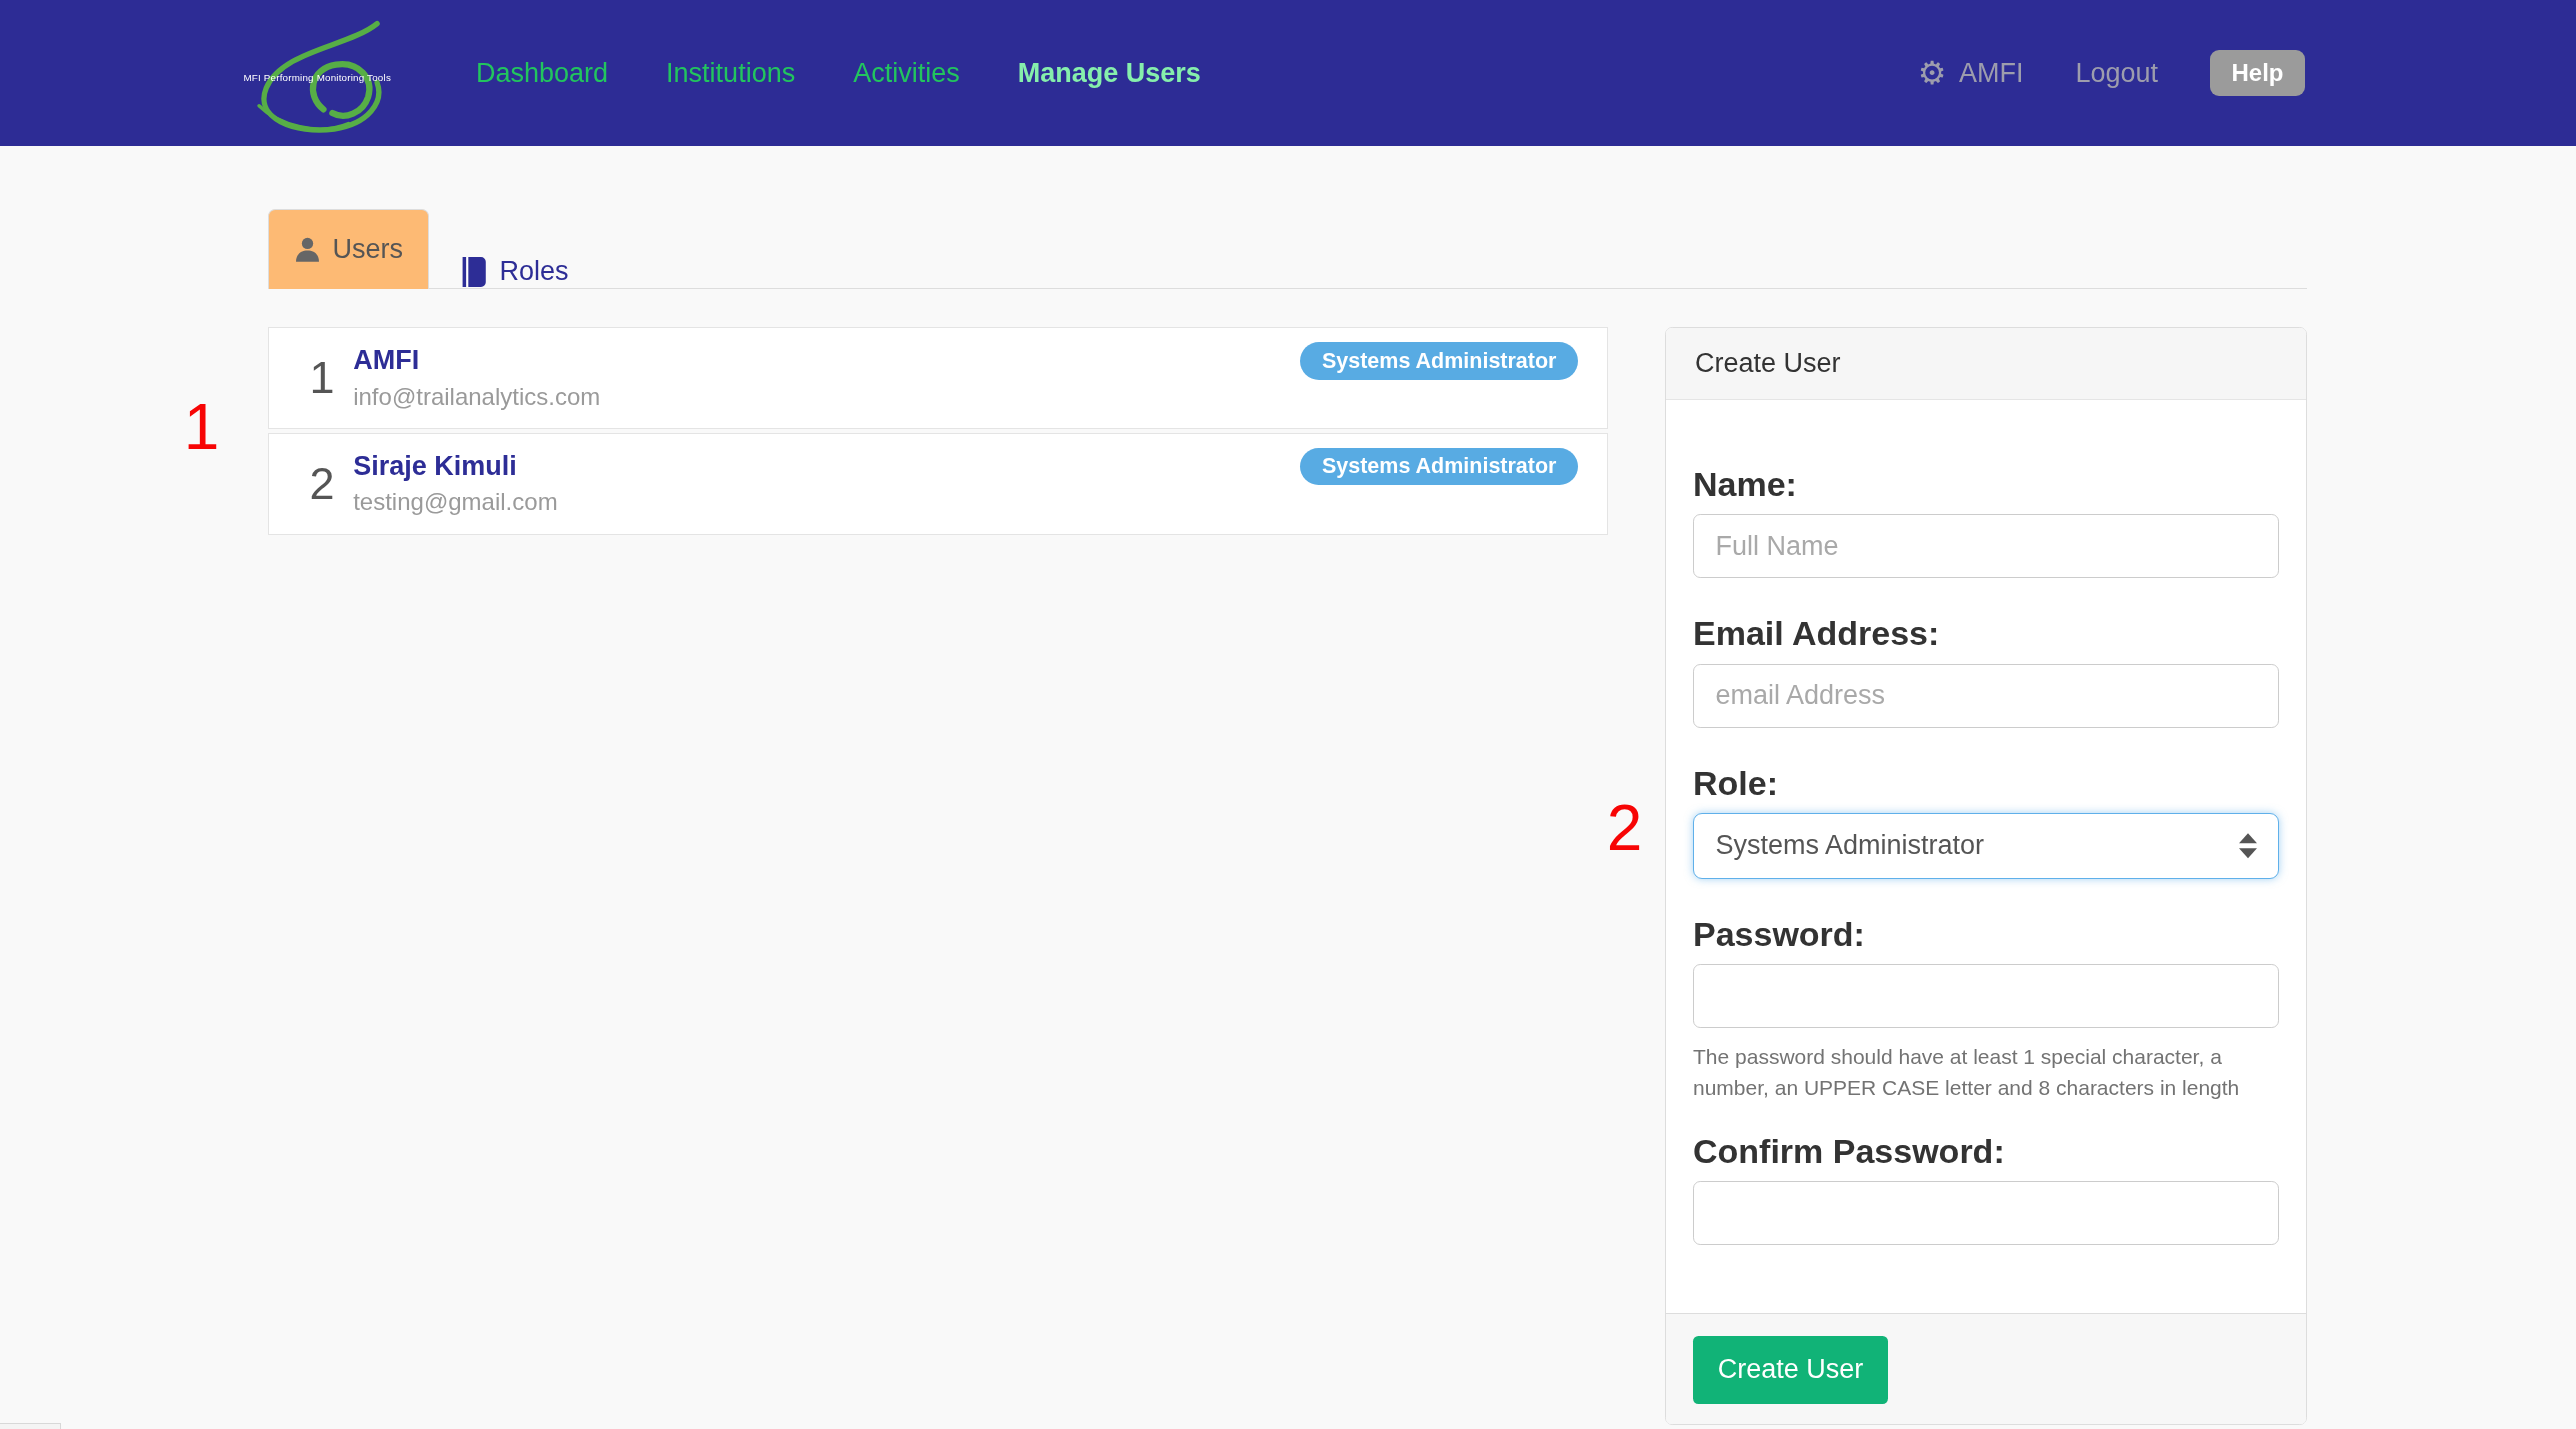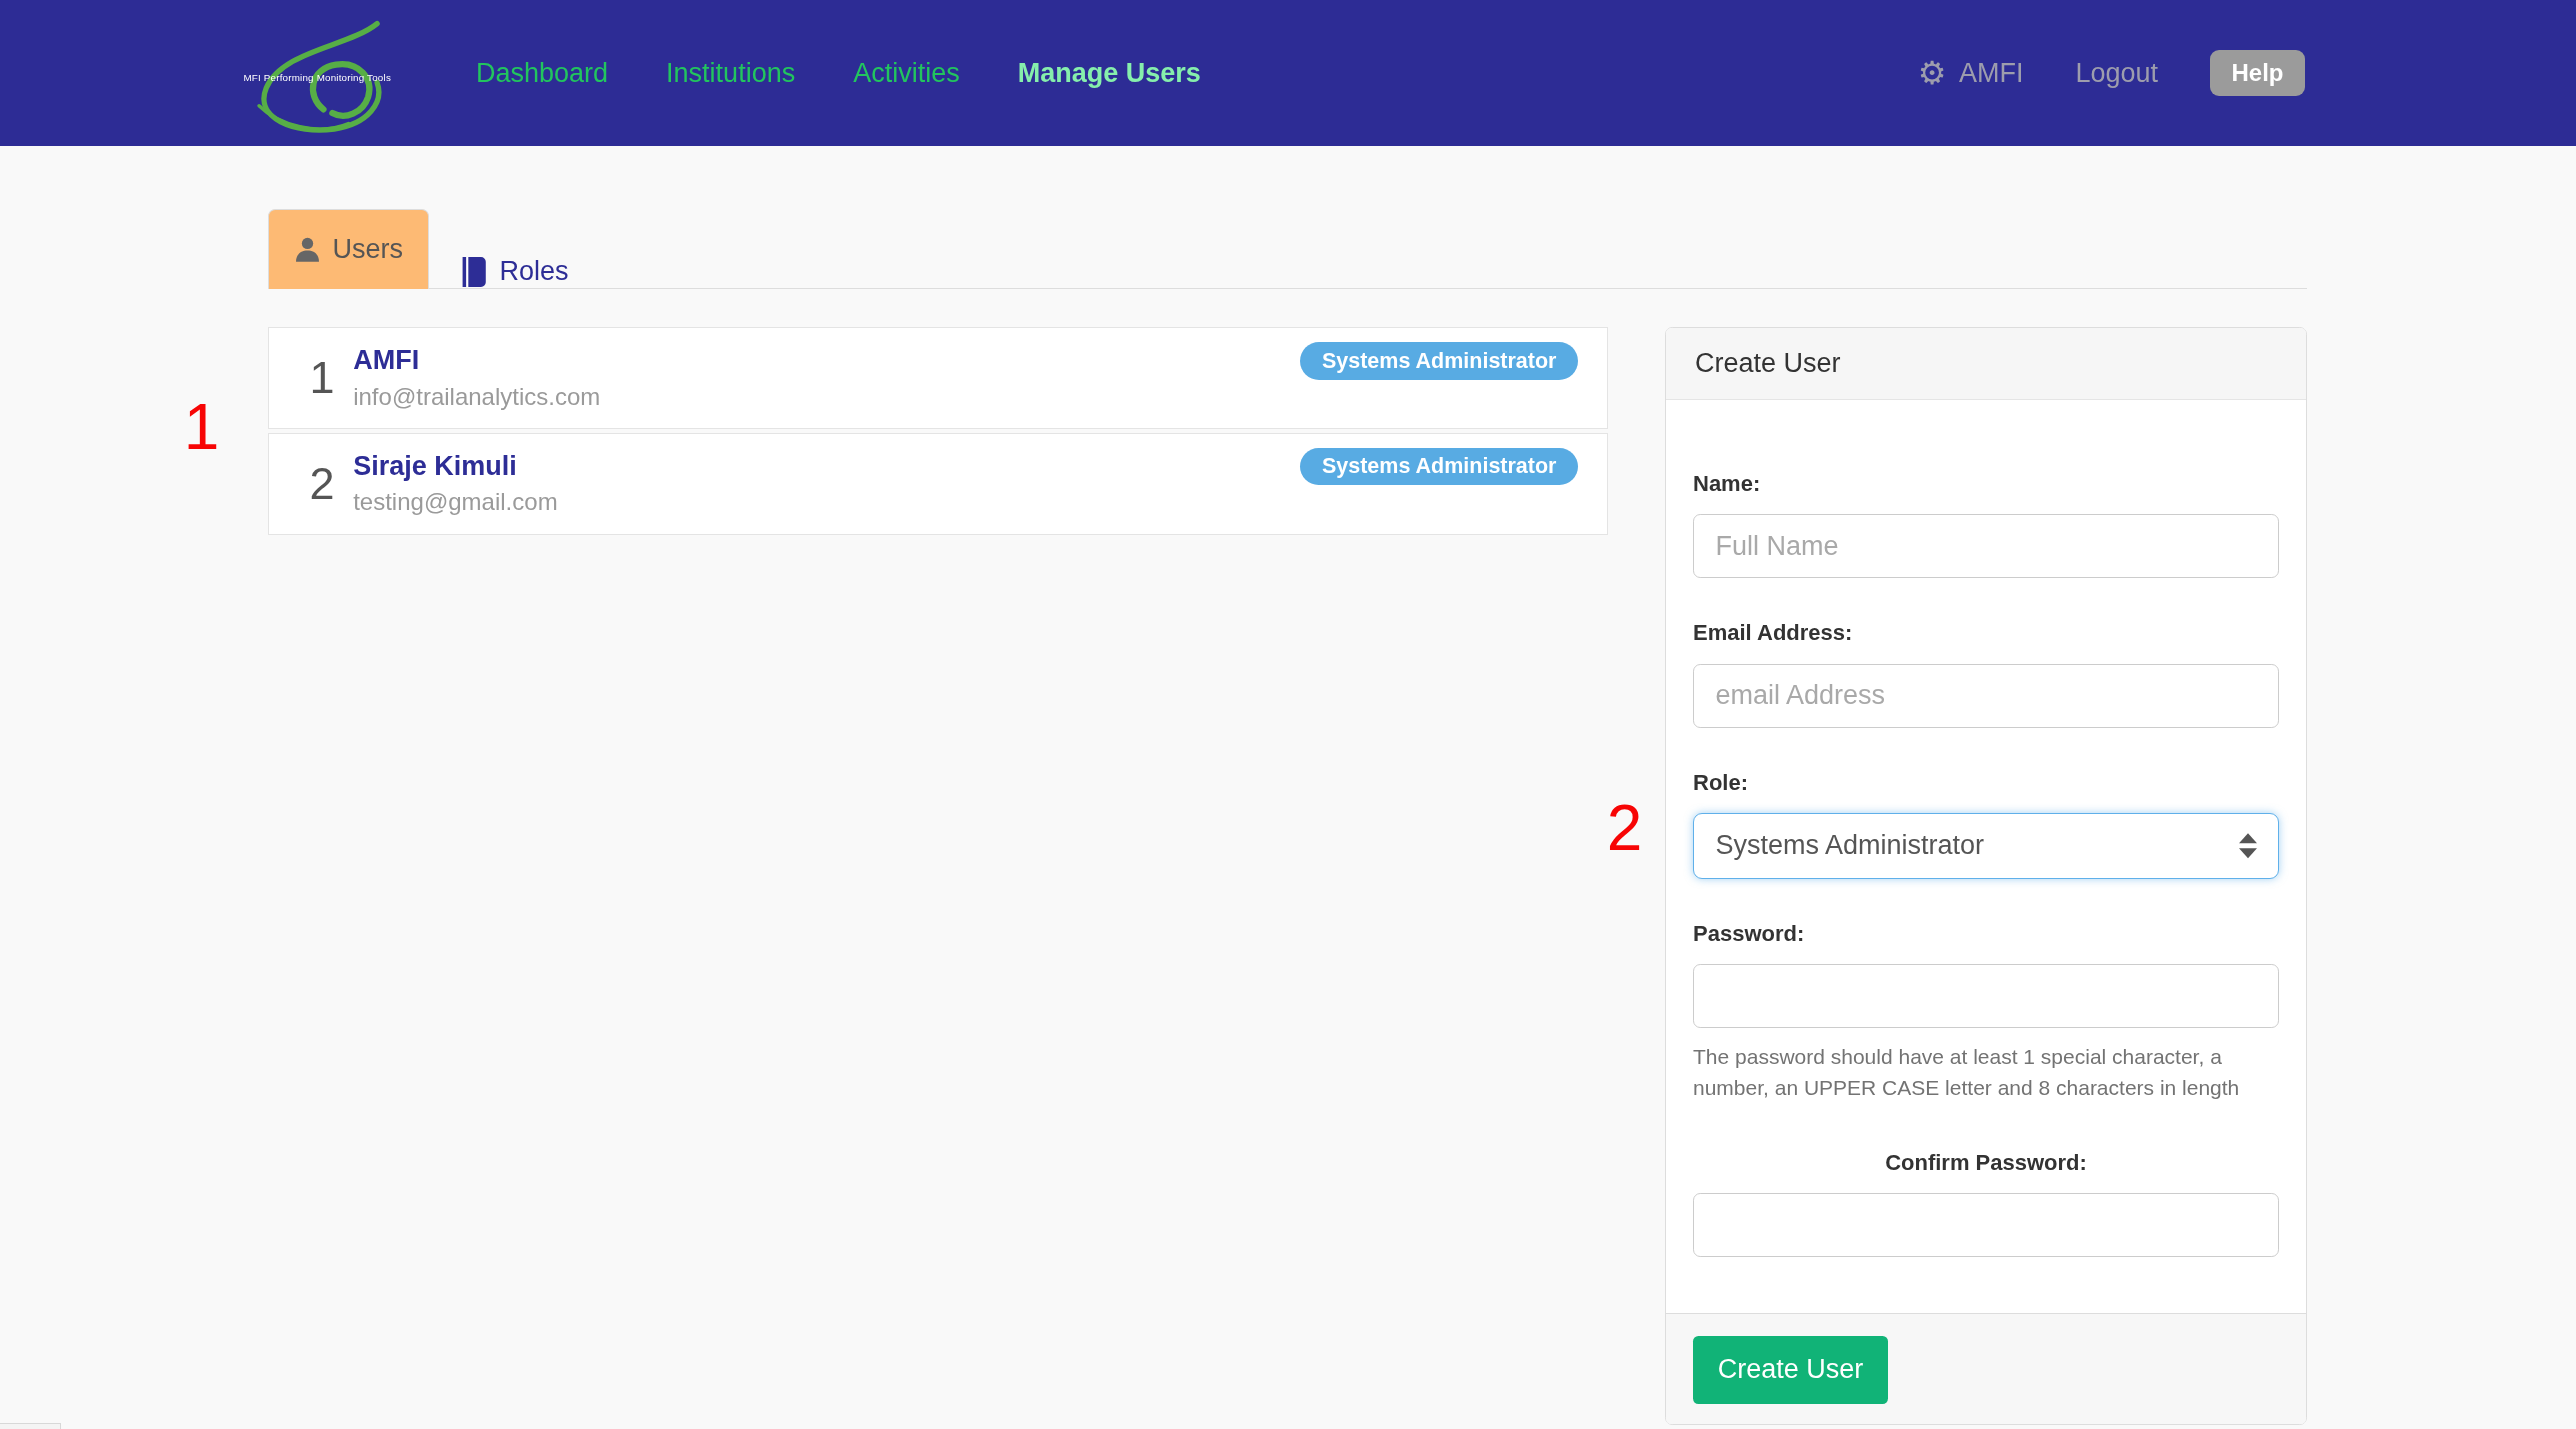--- a/index.html
+++ b/index.html
@@ -105,21 +105,21 @@
   }
   .panel-header {
     height:72px; flex:0 0 auto; background:#f6f6f6;
     border-bottom:1.8px solid #e5e5e5; border-radius:5.4px 5.4px 0 0;
     display:flex; align-items:center; padding-left:29px;
     font-size:27px; color:#333;
   }
   .panel-body { flex:1 1 auto; padding:27px 27px 0 27px; }
   .form { margin-top:41px; }
   .field-label {
-    display:block; font-size:22px; font-weight:bold; color:#333;
+    display:block; font-size:34px; font-weight:bold; color:#333;
     margin-bottom:14.3px; line-height:32px;
   }
   .text-input {
     display:block; width:100%; height:64px;
     border:1.8px solid #ccc; border-radius:7.2px; background:#fff;
     font-size:27px; color:#555; padding:0 21.5px; outline:none;
     font-family:"Liberation Sans", sans-serif;
     margin-bottom:39px;
   }
   .text-input::placeholder { color:#a9a9a9; opacity:1; }
@@ -133,21 +133,21 @@
   .select-carets {
     position:absolute; right:21.5px; top:50%; transform:translateY(-50%);
     display:flex; flex-direction:column; align-items:center; gap:5.4px;
   }
   .caret-up   { width:0; height:0; border-left:9px solid transparent; border-right:9px solid transparent; border-bottom:10.7px solid #555; }
   .caret-down { width:0; height:0; border-left:9px solid transparent; border-right:9px solid transparent; border-top:10.7px solid #555; }
   .pw-input { margin-bottom:0; }
   .help-text {
     margin-top:13px; font-size:21px; color:#737373; line-height:31px;
   }
-  .confirm-label { margin-top:44px;text-align:center; }
+  .confirm-label { margin-top:32px; }
   .panel-footer {
     flex:0 0 auto; height:111px; background:#f7f7f7;
     border-top:1.8px solid #ddd; border-radius:0 0 5.4px 5.4px;
     padding:21.5px 27px;
   }
   .create-btn {
     width:195px; height:68px; background:#11b377; color:#ffffff;
     font-size:27px; border:none; border-radius:5.4px; cursor:pointer;
     font-family:"Liberation Sans", sans-serif;
   }

